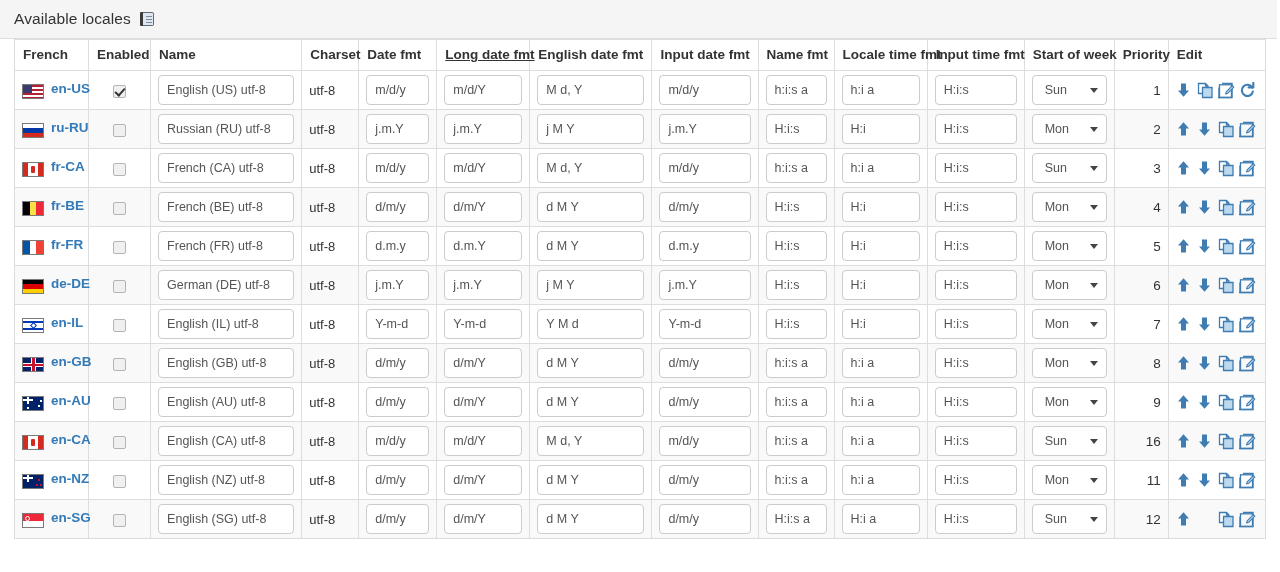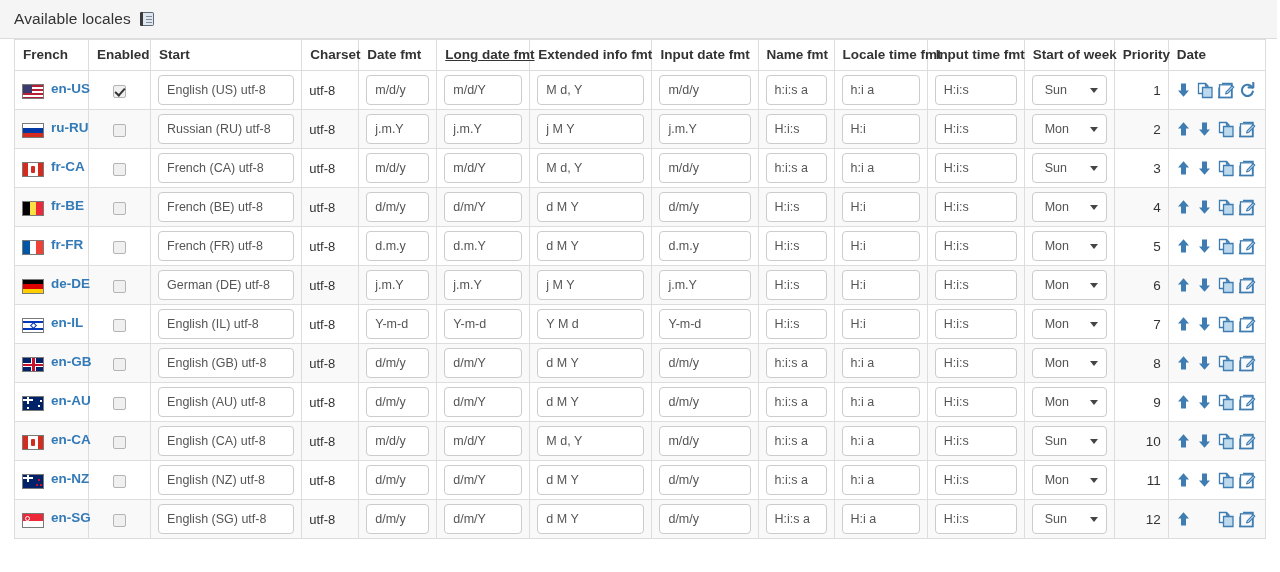--- a/index.html
+++ b/index.html
@@ -243,32 +243,32 @@
     </span>
   </div>
 
 
   <div class="tbl-wrap">
     <table class="locales">
       <thead>
         <tr>
           <th class="c-locale">French</th>
           <th class="c-enabled">Enabled</th>
-          <th class="c-name">Start</th>
+          <th class="c-name">Name</th>
           <th class="c-charset">Charset</th>
           <th class="c-date">Date fmt</th>
           <th class="c-long">Long date fmt</th>
-          <th class="c-ext">Extended info fmt</th>
+          <th class="c-ext">English date fmt</th>
           <th class="c-inputd">Input date fmt</th>
           <th class="c-time">Name fmt</th>
           <th class="c-short">Locale time fmt</th>
           <th class="c-inputt">Input time fmt</th>
           <th class="c-sow">Start of week</th>
           <th class="c-prio">Priority</th>
-          <th class="c-edit">Date</th>
+          <th class="c-edit">Edit</th>
         </tr>
       </thead>
       <tbody id="tbody">
           <tr>
             <td class="c-locale locale-cell"><span class="flag"><i style="left:0;top:0;width:100%;height:100%;background:repeating-linear-gradient(#b22234 0 2px,#fff 2px 4px)"></i><i style="left:0;top:0;width:9px;height:8px;background:#3c3b6e"></i></span><a class="locale-code" href="#">en-US</a></td>
             <td class="c-enabled enabled-cell"><input type="checkbox" class="chk on" checked="" style=""></td>
             <td class="c-name"><input class="inp" type="text" value="English (US) utf-8" readonly="" style=""></td>
             <td class="c-charset">utf-8</td>
             <td class="c-date"><input class="inp" type="text" value="m/d/y" readonly="" style=""></td>
             <td class="c-long"><input class="inp" type="text" value="m/d/Y" readonly="" style=""></td>
@@ -524,21 +524,21 @@
             <td class="c-name"><input class="inp" type="text" value="English (CA) utf-8" readonly="" style=""></td>
             <td class="c-charset">utf-8</td>
             <td class="c-date"><input class="inp" type="text" value="m/d/y" readonly="" style=""></td>
             <td class="c-long"><input class="inp" type="text" value="m/d/Y" readonly="" style=""></td>
             <td class="c-ext"><input class="inp" type="text" value="M d, Y" readonly="" style=""></td>
             <td class="c-inputd"><input class="inp" type="text" value="m/d/y" readonly="" style=""></td>
             <td class="c-time"><input class="inp" type="text" value="h:i:s a" readonly="" style=""></td>
             <td class="c-short"><input class="inp" type="text" value="h:i a" readonly="" style=""></td>
             <td class="c-inputt"><input class="inp" type="text" value="H:i:s" readonly="" style=""></td>
             <td class="c-sow"><span class="sel-wrap"><select class="sel"><option selected="">Sun</option><option>Mon</option></select><span class="sel-arrow"></span></span></td>
-            <td class="c-prio prio-cell">10</td>
+            <td class="c-prio prio-cell">16</td>
             <td class="c-edit edit-cell"><span class="act"><svg width="15" height="16" viewBox="0 0 15 16">
                   <path d="M7.5 1.2 L13 7.5 L10 7.5 L10 14.5 L5 14.5 L5 7.5 L2 7.5 Z" fill="#3e7cb1"></path>
                 </svg></span><span class="act"><svg width="15" height="16" viewBox="0 0 15 16">
                   <path d="M7.5 14.8 L2 8.5 L5 8.5 L5 1.5 L10 1.5 L10 8.5 L13 8.5 Z" fill="#3e7cb1"></path>
                 </svg></span><span class="act"><svg width="17" height="17" viewBox="0 0 17 17">
                   <path d="M1.5 1.5 h7 l2.5 2.5 v7.5 h-9.5 z" fill="#ffffff" stroke="#3e7cb1" stroke-width="1.3"></path>
                   <path d="M8.5 1.5 v2.5 h2.5" fill="none" stroke="#3e7cb1" stroke-width="1.3"></path>
                   <path d="M5.5 5.5 h9.5 v10 h-9.5 z" fill="#bcd9ee" stroke="#3e7cb1" stroke-width="1.3"></path>
                 </svg></span><span class="act"><svg width="17" height="17" viewBox="0 0 17 17">
                   <path d="M1.5 1.5 h10 v14 h-14 v-10" fill="none" stroke="#3e7cb1" stroke-width="1.4" transform="translate(2.5,0)"></path>

